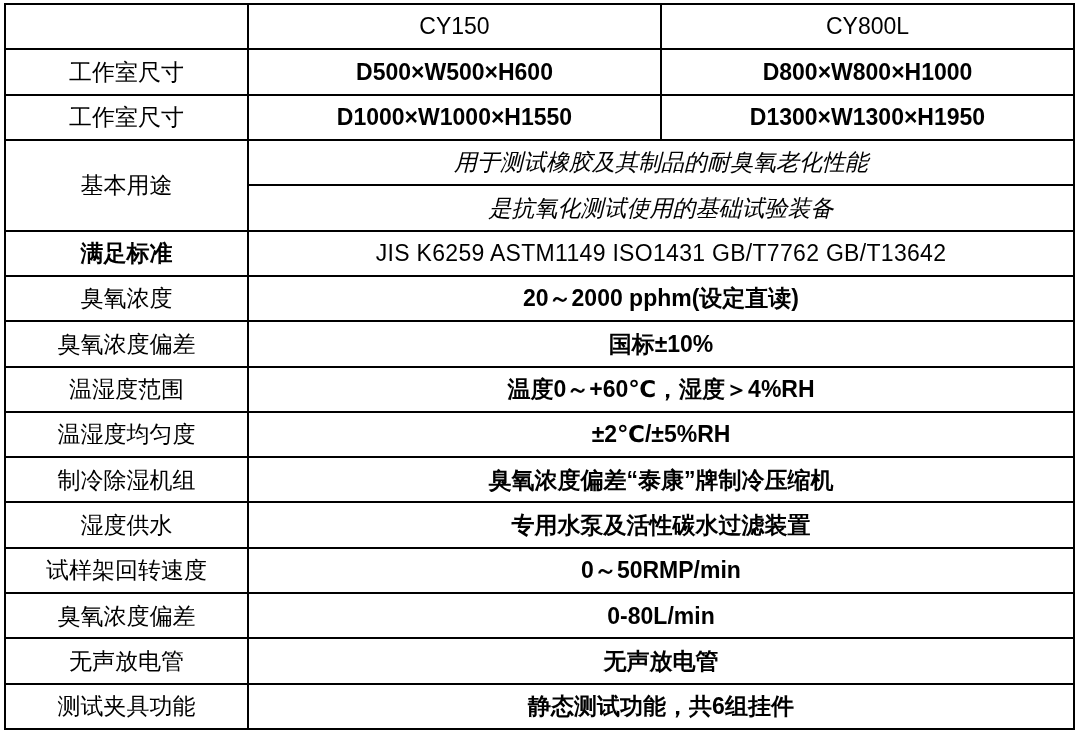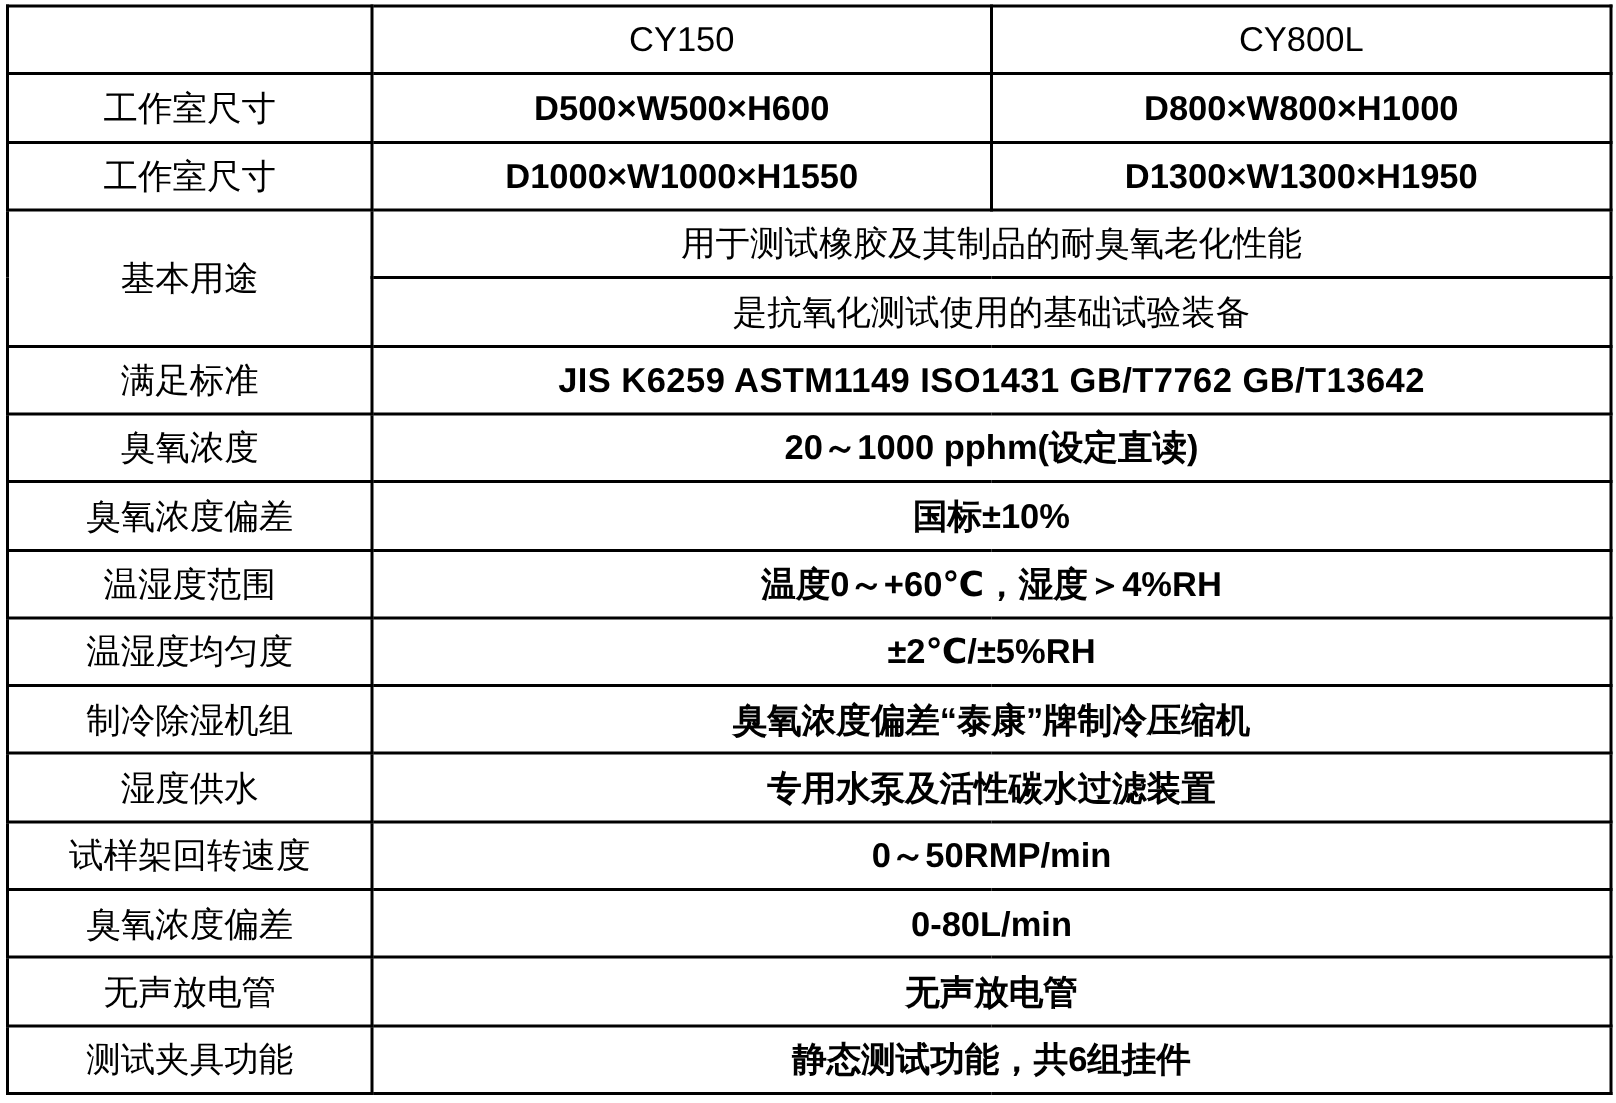--- a/index.html
+++ b/index.html
@@ -37,36 +37,36 @@
     white-space: nowrap;
   }
   col.c-label { width: 243px; }
   col.c-a { width: 413px; }
   col.c-b { width: 413px; }
 
   td.label {
     font-size: 24px;
   }
   td.label.bold {
-    font-weight: normal;
+    font-weight: bold;
   }
   td.head {
     font-size: 25px;
   }
   td.val {
     font-size: 24px;
     font-weight: bold;
   }
   td.std {
     font-size: 23px;
     letter-spacing: 0.3px;
-    font-weight: bold;
   }
   td.usetop, td.usebot {
     font-size: 23px;
+    font-style: italic;
   }
 </style>
 </head>
 <body>
 
 <div class="sheet">
   <table class="spec">
     <colgroup>
       <col class="c-label">
       <col class="c-a">
@@ -99,21 +99,21 @@
         <td class="usebot" colspan="2">是抗氧化测试使用的基础试验装备</td>
       </tr>
 
       <tr>
         <td class="label bold">满足标准</td>
         <td class="std" colspan="2">JIS K6259  ASTM1149  ISO1431  GB/T7762  GB/T13642</td>
       </tr>
 
       <tr>
         <td class="label">臭氧浓度</td>
-        <td class="val" colspan="2">20～1000 pphm(设定直读)</td>
+        <td class="val" colspan="2">20～2000 pphm(设定直读)</td>
       </tr>
 
       <tr>
         <td class="label">臭氧浓度偏差</td>
         <td class="val" colspan="2">国标±10%</td>
       </tr>
 
       <tr>
         <td class="label">温湿度范围</td>
         <td class="val" colspan="2">温度0～+60℃，湿度＞4%RH</td>

